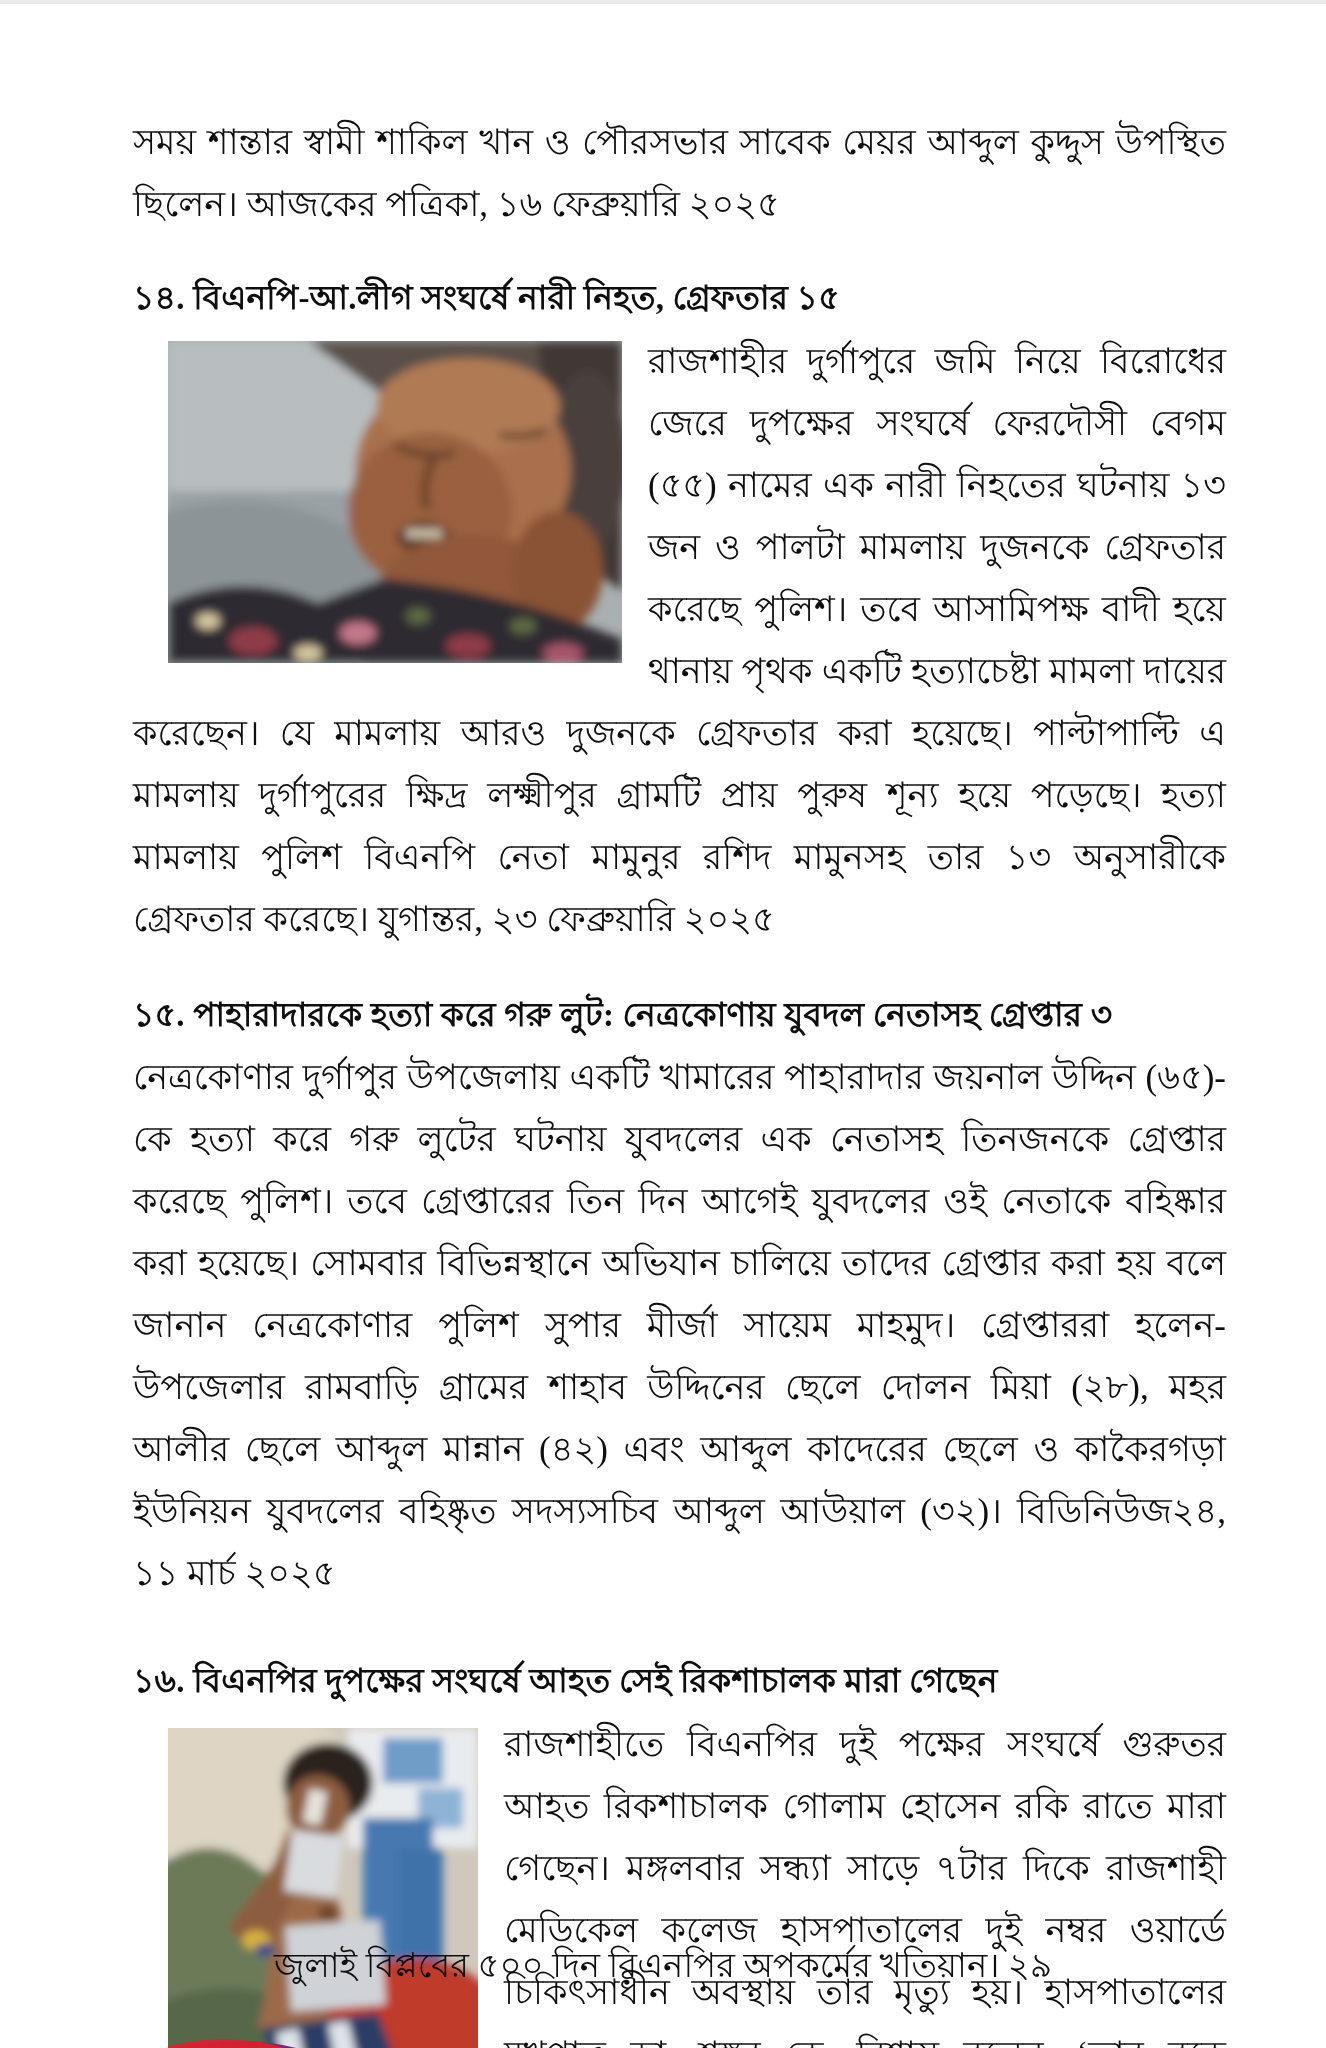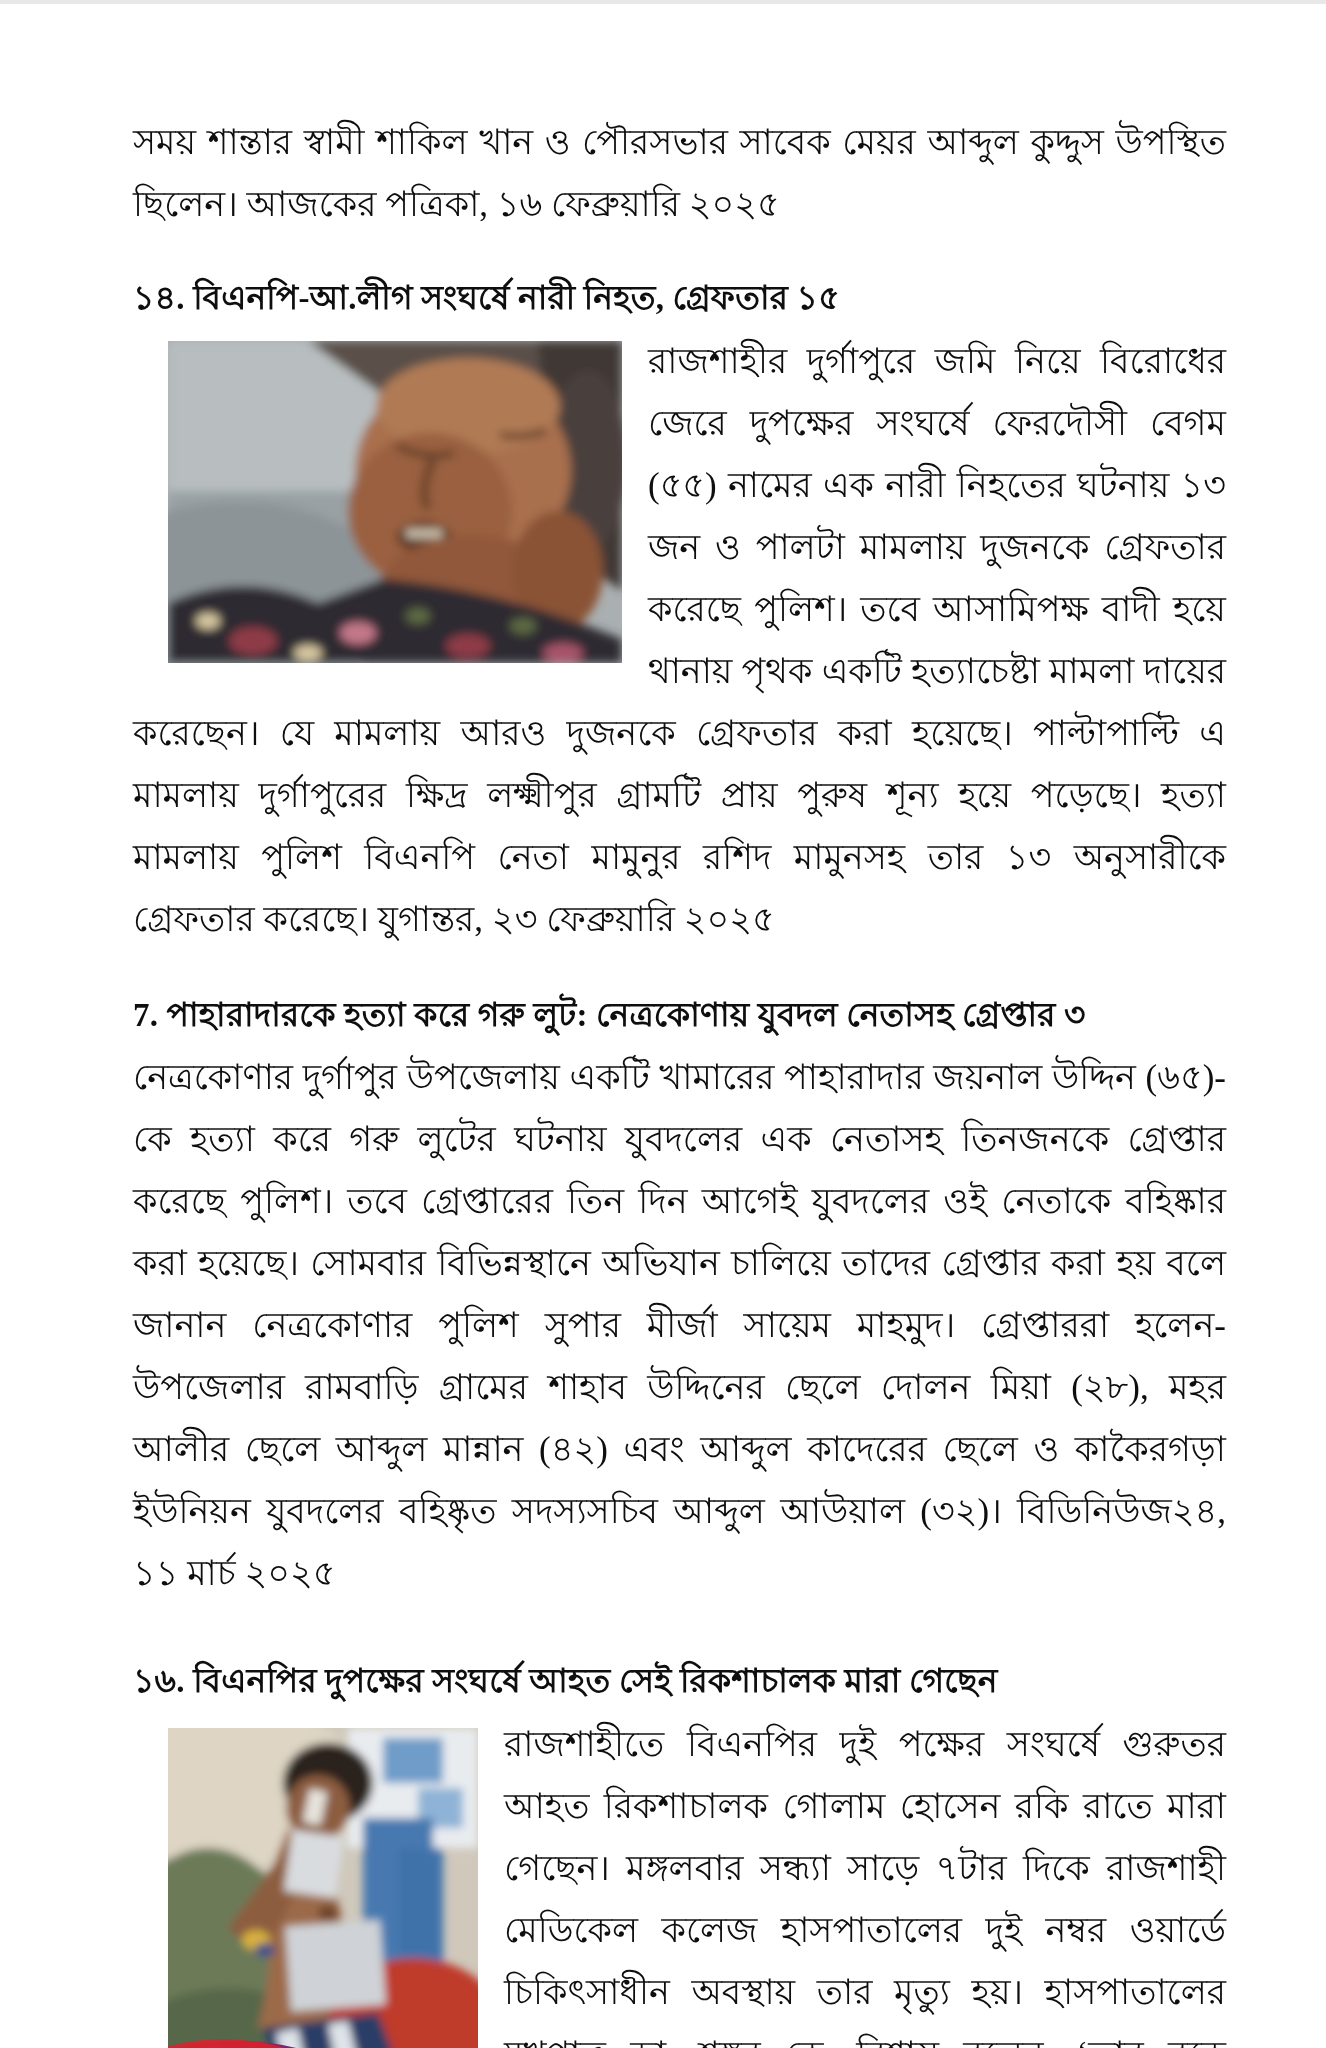--- a/index.html
+++ b/index.html
@@ -91,21 +91,21 @@
             <ellipse cx="250" cy="275" rx="12" ry="8" fill="#5d6b42"></ellipse>
             <ellipse cx="355" cy="285" rx="13" ry="8" fill="#5d6b42"></ellipse>
             <ellipse cx="40" cy="280" rx="12" ry="8" fill="#d8c9a2"></ellipse>
           </g>
         </svg>
       </figure>
       <p class="body">রাজশাহীর দুর্গাপুরে জমি নিয়ে বিরোধের জেরে দুপক্ষের সংঘর্ষে ফেরদৌসী বেগম (৫৫) নামের এক নারী নিহতের ঘটনায় ১৩ জন ও পালটা মামলায় দুজনকে গ্রেফতার করেছে পুলিশ। তবে আসামিপক্ষ বাদী হয়ে থানায় পৃথক একটি হত্যাচেষ্টা মামলা দায়ের করেছেন। যে মামলায় আরও দুজনকে গ্রেফতার করা হয়েছে। পাল্টাপাল্টি এ মামলায় দুর্গাপুরের ক্ষিদ্র লক্ষ্মীপুর গ্রামটি প্রায় পুরুষ শূন্য হয়ে পড়েছে। হত্যা মামলায় পুলিশ বিএনপি নেতা মামুনুর রশিদ মামুনসহ তার ১৩ অনুসারীকে গ্রেফতার করেছে। যুগান্তর, ২৩ ফেব্রুয়ারি ২০২৫</p>
     </section>
 
     <section class="sec-15">
-      <h2 class="sec-heading">7. পাহারাদারকে হত্যা করে গরু লুট: নেত্রকোণায় যুবদল নেতাসহ গ্রেপ্তার ৩</h2>
+      <h2 class="sec-heading">১৫. পাহারাদারকে হত্যা করে গরু লুট: নেত্রকোণায় যুবদল নেতাসহ গ্রেপ্তার ৩</h2>
       <p class="body">নেত্রকোণার দুর্গাপুর উপজেলায় একটি খামারের পাহারাদার জয়নাল উদ্দিন (৬৫)-কে হত্যা করে গরু লুটের ঘটনায় যুবদলের এক নেতাসহ তিনজনকে গ্রেপ্তার করেছে পুলিশ। তবে গ্রেপ্তারের তিন দিন আগেই যুবদলের ওই নেতাকে বহিষ্কার করা হয়েছে। সোমবার বিভিন্নস্থানে অভিযান চালিয়ে তাদের গ্রেপ্তার করা হয় বলে জানান নেত্রকোণার পুলিশ সুপার মীর্জা সায়েম মাহমুদ। গ্রেপ্তাররা হলেন- উপজেলার রামবাড়ি গ্রামের শাহাব উদ্দিনের ছেলে দোলন মিয়া (২৮), মহর আলীর ছেলে আব্দুল মান্নান (৪২) এবং আব্দুল কাদেরের ছেলে ও কাকৈরগড়া ইউনিয়ন যুবদলের বহিষ্কৃত সদস্যসচিব আব্দুল আউয়াল (৩২)। বিডিনিউজ২৪, ১১ মার্চ ২০২৫</p>
     </section>
 
     <section class="sec-16">
       <h2 class="sec-heading">১৬. বিএনপির দুপক্ষের সংঘর্ষে আহত সেই রিকশাচালক মারা গেছেন</h2>
       <figure class="photo photo-hospital">
         <svg viewBox="0 0 310 352" preserveAspectRatio="none">
           <defs>
             <filter id="blur2" x="-20%" y="-20%" width="140%" height="140%">
               <feGaussianBlur stdDeviation="4"></feGaussianBlur>
@@ -144,13 +144,14 @@
           </g>
           <path d="M0,322 Q80,300 160,330 L310,322 L310,352 L0,352 Z" fill="url(#bandGrad)"></path>
           <path d="M0,318 Q70,300 140,328 L60,345 L0,340 Z" fill="#d8232e" opacity="0.85"></path>
         </svg>
       </figure>
       <p class="body">রাজশাহীতে বিএনপির দুই পক্ষের সংঘর্ষে গুরুতর আহত রিকশাচালক গোলাম হোসেন রকি রাতে মারা গেছেন। মঙ্গলবার সন্ধ্যা সাড়ে ৭টার দিকে রাজশাহী মেডিকেল কলেজ হাসপাতালের দুই নম্বর ওয়ার্ডে চিকিৎসাধীন অবস্থায় তার মৃত্যু হয়। হাসপাতালের মুখপাত্র ডা. শঙ্কর কে. বিশ্বাস বলেন, ‘তার বুকে ছুরিকাঘাত করা হয়েছিল এবং মাথায় গুরুতর আঘাত</p>
     </section>
 
   </div>
 
+  <div class="footer">জুলাই বিপ্লবের ৫০০ দিন বিএনপির অপকর্মের খতিয়ান। ২৯</div>
 </div>
 
 </body></html>

